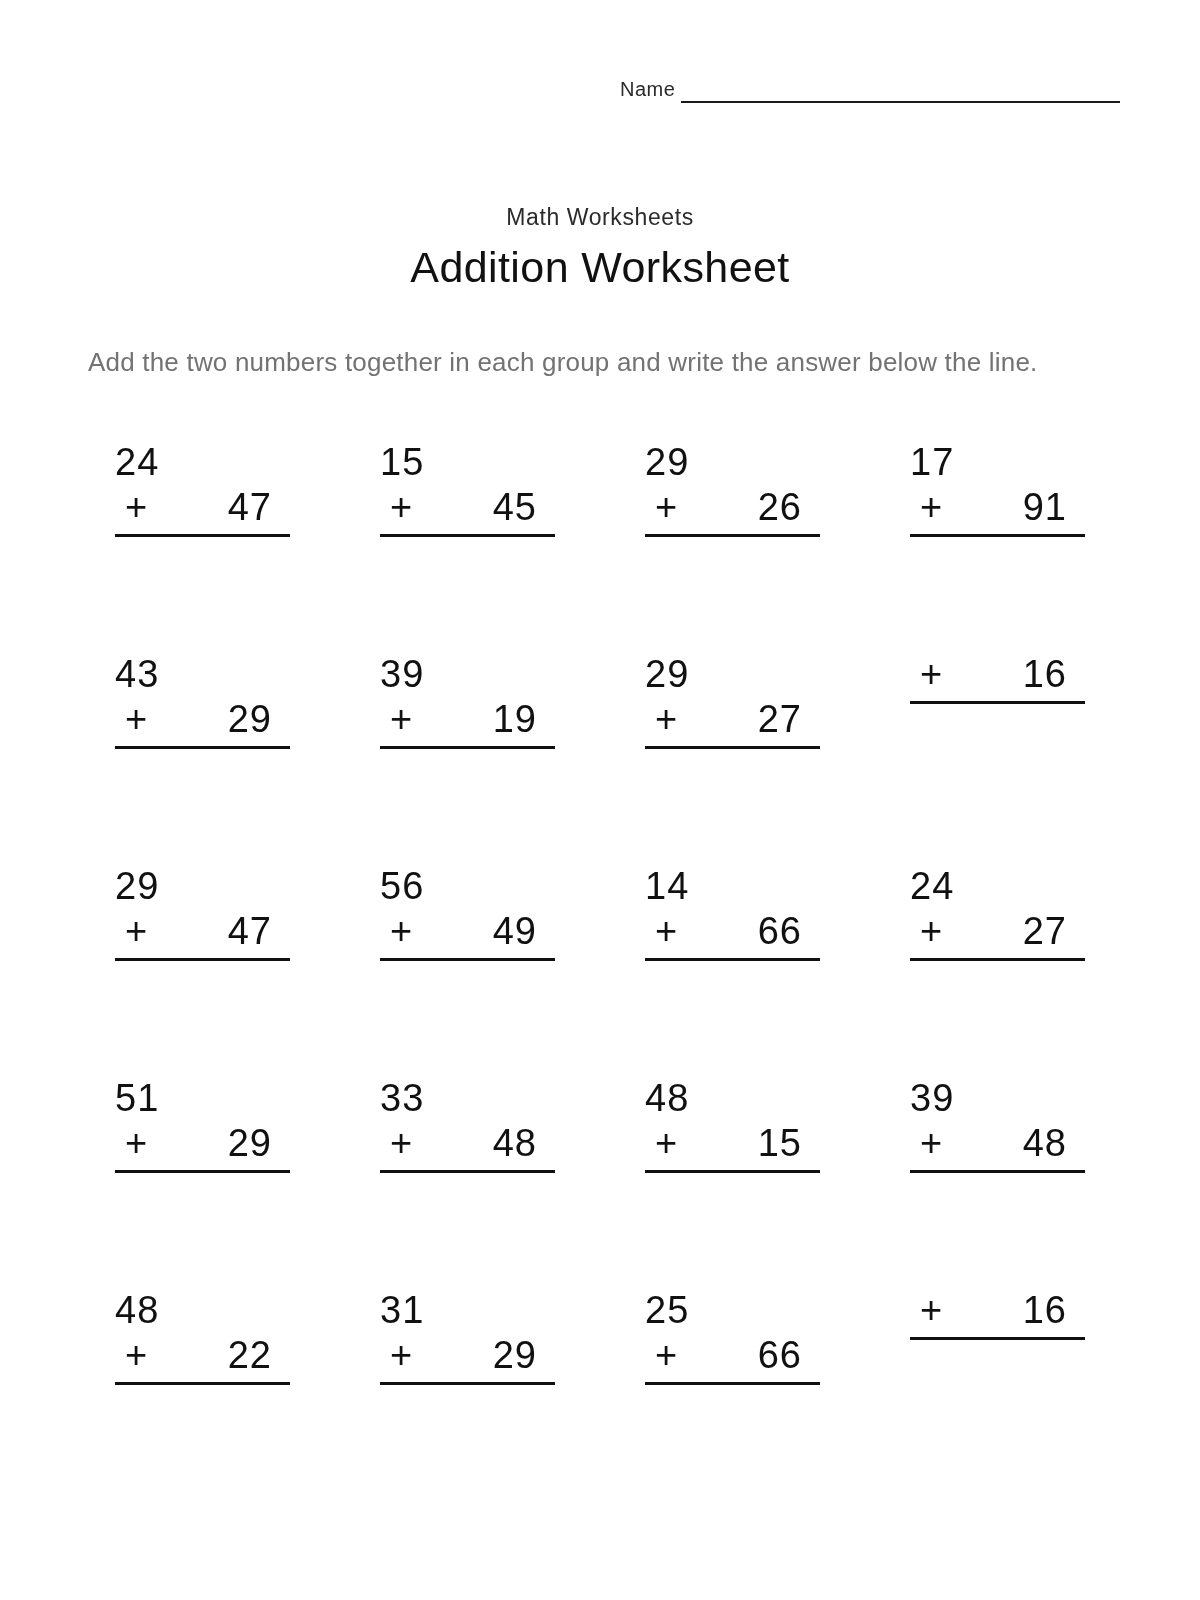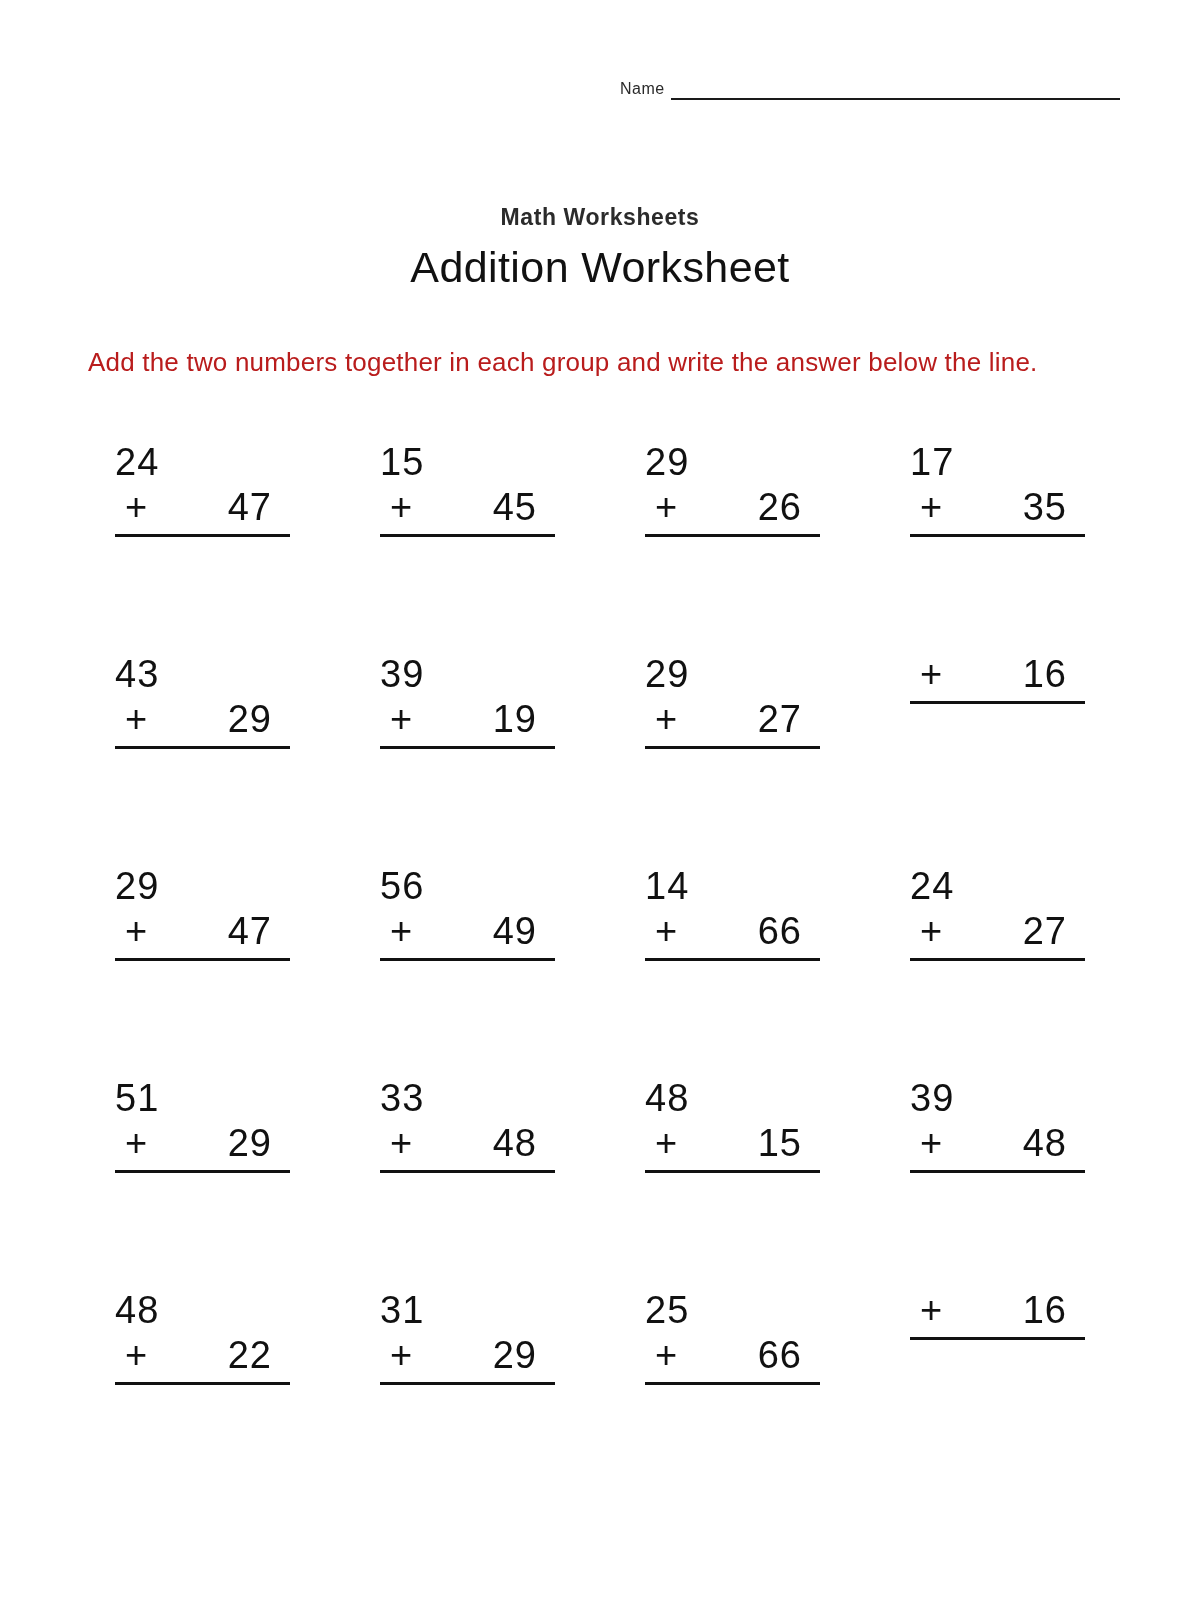--- a/index.html
+++ b/index.html
@@ -26,21 +26,21 @@
   
   .name-row {
     position: absolute;
     top: 78px;
     left: 620px;
     width: 500px;
     display: flex;
     align-items: flex-end;
   }
   .name-label {
-    font-size: 16px;
+    font-size: 20px;
     letter-spacing: 0.5px;
     color: #2a2a2a;
     padding-bottom: 2px;
     white-space: nowrap;
   }
   .name-rule {
     flex: 1;
     border-bottom: 2px solid #1a1a1a;
     margin-left: 6px;
     height: 20px;
@@ -52,39 +52,39 @@
     top: 204px;
     left: 0;
     width: 1200px;
     text-align: center;
   }
   .site-title {
     font-size: 23px;
     letter-spacing: 0.6px;
     color: #2b2b2b;
     margin: 0 0 6px 0;
-    font-weight: bold;
+    font-weight: normal;
   }
   .main-title {
     font-size: 43px;
     letter-spacing: 0.4px;
     color: #111;
     margin: 12px;
     font-weight: normal;
   }
 
   
   .instructions {
     position: absolute;
     top: 318px;
     left: 88px;
     width: 960px;
     font-size: 26px;
     line-height: 1.42;
-    color: #b91c1c;
+    color: #737373;
     letter-spacing: 0.2px;
   }
 
   
   .grid {
     position: absolute;
     top: 440px;
     left: 70px;
     width: 1060px;
     display: grid;
@@ -167,21 +167,21 @@
             <span>26</span>
           </div>
           <div class="answer-space"></div>
         </div>
       </div>
       <div class="cell">
         <div class="problem">
           <div class="row-top">17</div>
           <div class="row-bottom">
             <span class="op">+</span>
-            <span>35</span>
+            <span>91</span>
           </div>
           <div class="answer-space"></div>
         </div>
       </div>
       <div class="cell">
         <div class="problem">
           <div class="row-top">43</div>
           <div class="row-bottom">
             <span class="op">+</span>
             <span>29</span>

